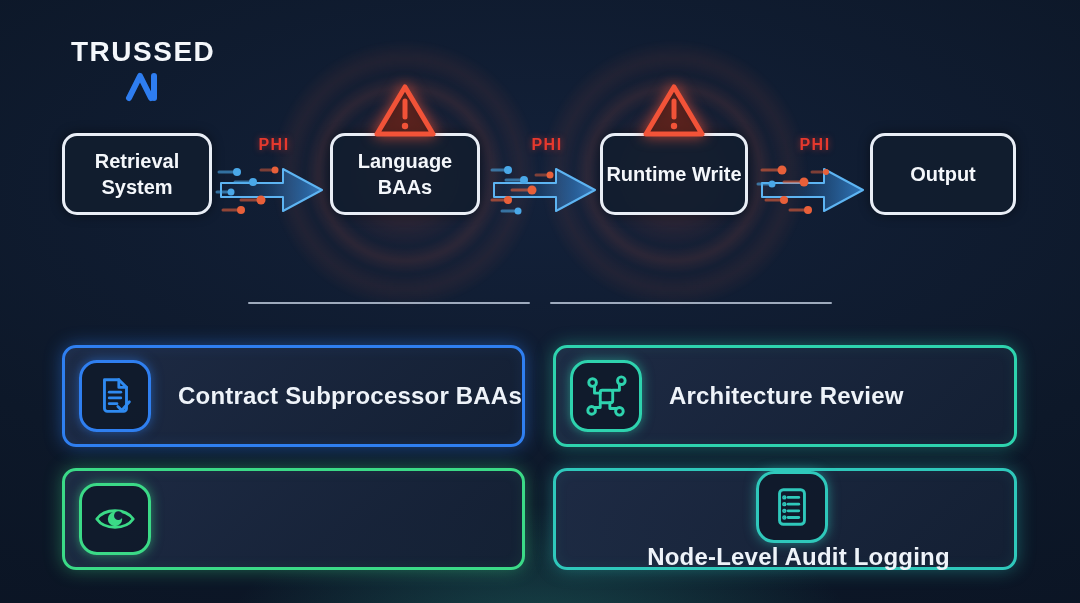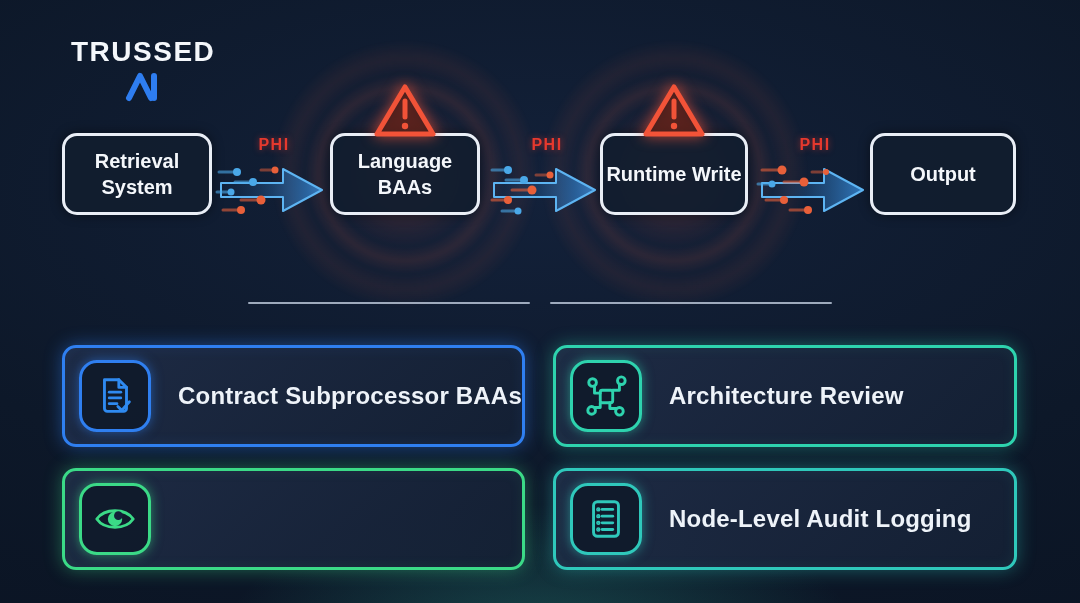--- a/index.html
+++ b/index.html
@@ -66,21 +66,21 @@
     background:rgba(15,26,42,0.9); display:flex; align-items:center; justify-content:center;
   }
   .card-label { margin-left:27px; color:#eef3f9; font-size:24px; font-weight:bold; letter-spacing:0.2px; }
 
   .card-blue  { border:3px solid #2f7ff0; box-shadow:0 0 18px rgba(47,127,240,0.45), inset 0 0 14px rgba(47,127,240,0.10); }
   .card-blue  .icon-box { border:3px solid #2f7ff0; box-shadow:0 0 12px rgba(47,127,240,0.55); }
   .card-teal  { border:3px solid #2ed3ae; box-shadow:0 0 18px rgba(46,211,174,0.40), inset 0 0 14px rgba(46,211,174,0.08); }
   .card-teal  .icon-box { border:3px solid #2ed3ae; box-shadow:0 0 12px rgba(46,211,174,0.55); }
   .card-green { border:3px solid #3bda87; box-shadow:0 0 18px rgba(59,218,135,0.40), inset 0 0 14px rgba(59,218,135,0.08); }
   .card-green .icon-box { border:3px solid #3bda87; box-shadow:0 0 12px rgba(59,218,135,0.55); }
-  .card-cyan  { border:3px solid #2fc8bb; box-shadow:0 0 18px rgba(47,200,187,0.40), inset 0 0 14px rgba(47,200,187,0.08); }
+  .card-cyan  { border:3px solid #2fc8bb; box-shadow:0 0 18px rgba(47,200,187,0.40), inset 0 0 14px rgba(47,200,187,0.08);flex-direction:column; }
   .card-cyan  .icon-box { border:3px solid #2fc8bb; box-shadow:0 0 12px rgba(47,200,187,0.55); }
 </style>
 </head>
 <body>
 
 <div class="canvas">
 
   <div class="logo">
     <span class="logo-text">TRUSSED</span>
     <span class="logo-mark">

